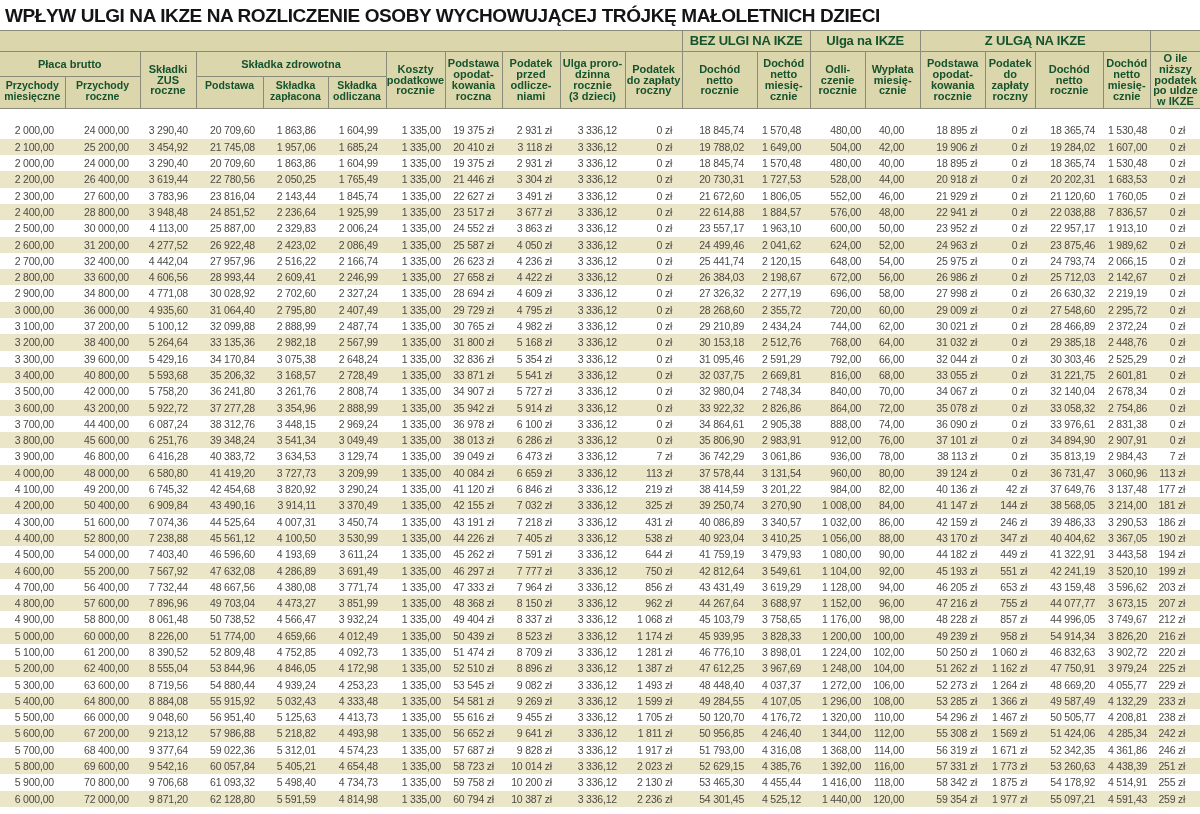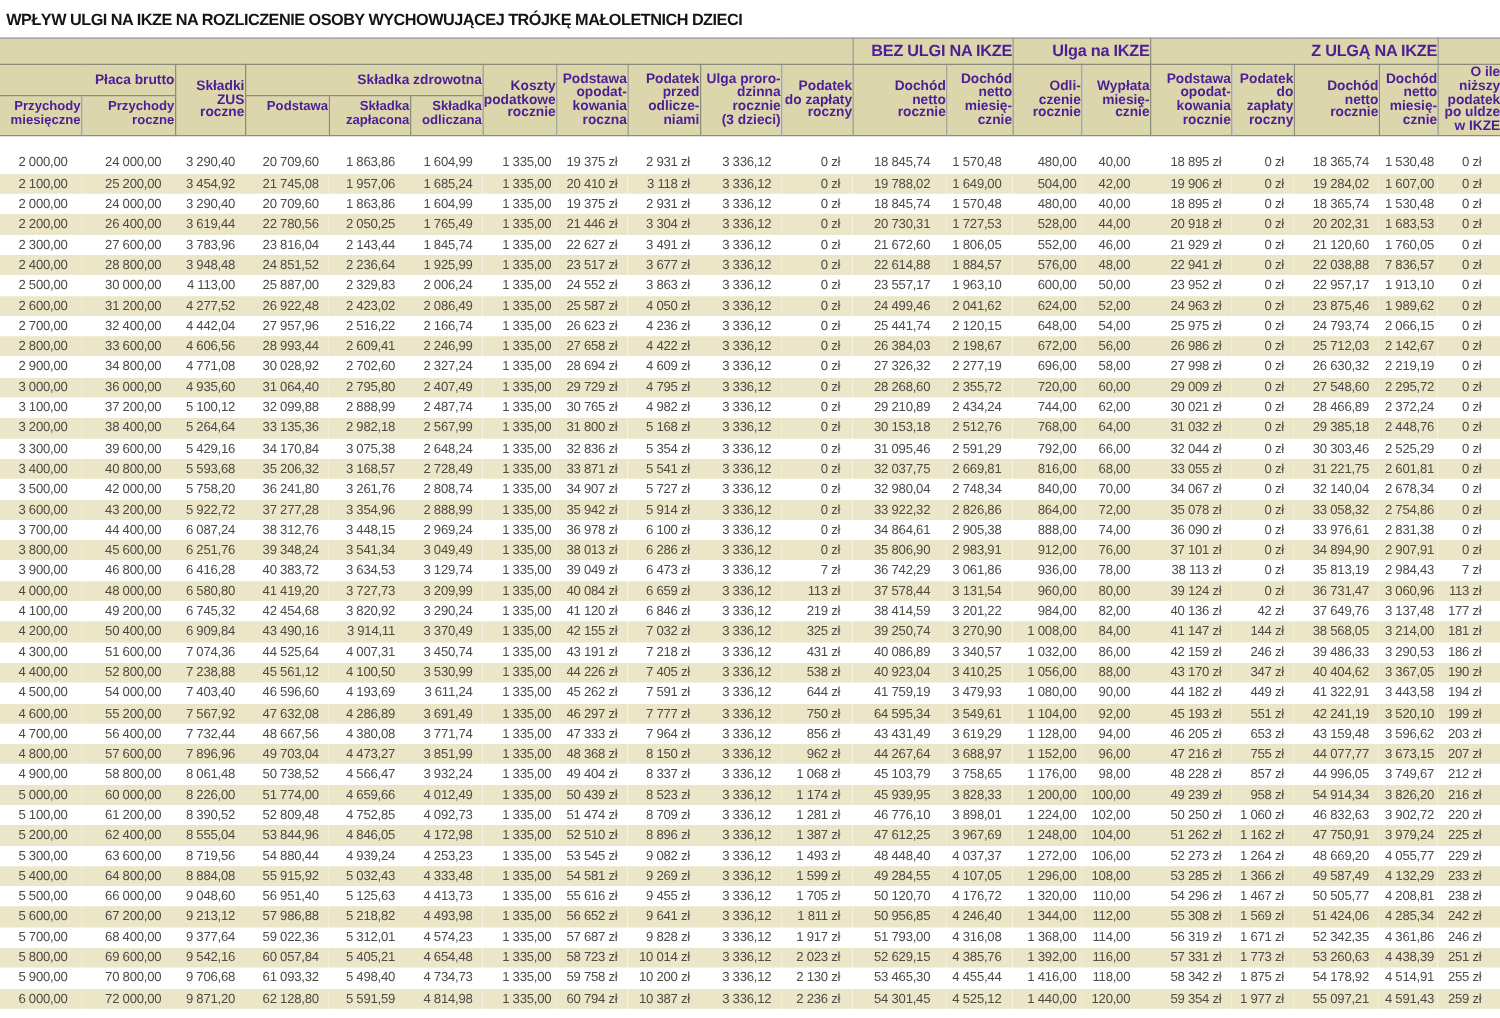--- a/index.html
+++ b/index.html
@@ -1,24 +1,24 @@
 <!DOCTYPE html>
 <html><head>
 <meta charset="utf-8">
 <style>
   html,body{margin:0;padding:0;background:#fff;}
   body{width:1200px;height:814px;overflow:hidden;font-family:"Liberation Sans",sans-serif;}
   .sheet{position:relative;width:1200px;height:814px;background:#fff;}
-  h1.title{margin:5px 0 0 5px;font-size:13px;line-height:21px;font-weight:bold;
+  h1.title{margin:5px 0 0 5px;font-size:19px;line-height:21px;font-weight:bold;
            color:#141414;letter-spacing:-0.4px;font-family:"Liberation Sans",sans-serif;}
   table.ikze{border-collapse:collapse;table-layout:fixed;width:1200px;margin-top:4px;}
   table.ikze td{box-sizing:border-box;}
   
   thead td{background:#dcd6ac;border:1px solid #8b8b7b;font-weight:bold;
-           text-align:right;white-space:pre-line;color:#4c1d95;padding:1px 0;
+           text-align:center;white-space:pre-line;color:#14532d;padding:1px 0;
            font-size:10.5px;line-height:10.8px;vertical-align:middle;overflow:hidden;}
   tr.group td{height:21px;font-size:13px;letter-spacing:-0.2px;}
   tr.sub  td{height:24px;font-size:11px;margin-top:16px;}
   tr.leaf td{height:31px;vertical-align:top;padding-top:3px;}
   thead td.no-l{border-left:none;}
   thead td.no-r{border-right:none;}
   
   tbody td{font-size:10.5px;line-height:16.3px;height:16.3px;color:#4c4a44;
            text-align:right;padding:0 8px 0 0;white-space:nowrap;overflow:hidden;
            letter-spacing:-0.2px;}
@@ -746,21 +746,21 @@
           <td class="c2">55 200,00</td>
           <td class="c3">7 567,92</td>
           <td class="c4">47 632,08</td>
           <td class="c5">4 286,89</td>
           <td class="c6">3 691,49</td>
           <td class="c7">1 335,00</td>
           <td class="c8">46 297 zł</td>
           <td class="c9">7 777 zł</td>
           <td class="c10">3 336,12</td>
           <td class="c11">750 zł</td>
-          <td class="c12">64 595,34</td>
+          <td class="c12">42 812,64</td>
           <td class="c13">3 549,61</td>
           <td class="c14">1 104,00</td>
           <td class="c15">92,00</td>
           <td class="c16">45 193 zł</td>
           <td class="c17">551 zł</td>
           <td class="c18">42 241,19</td>
           <td class="c19">3 520,10</td>
           <td class="c20">199 zł</td>
         </tr>
         <tr>

